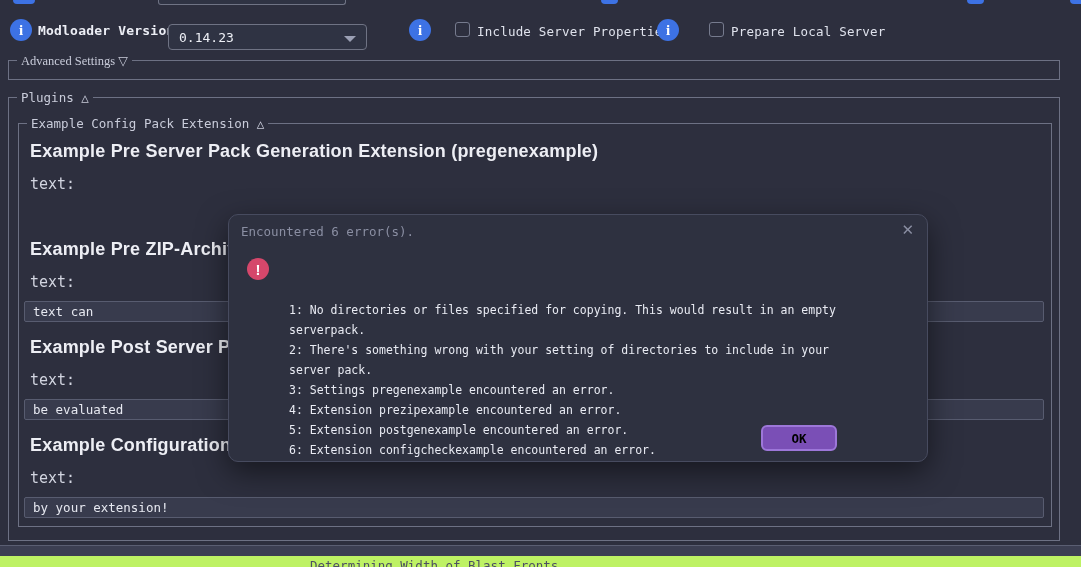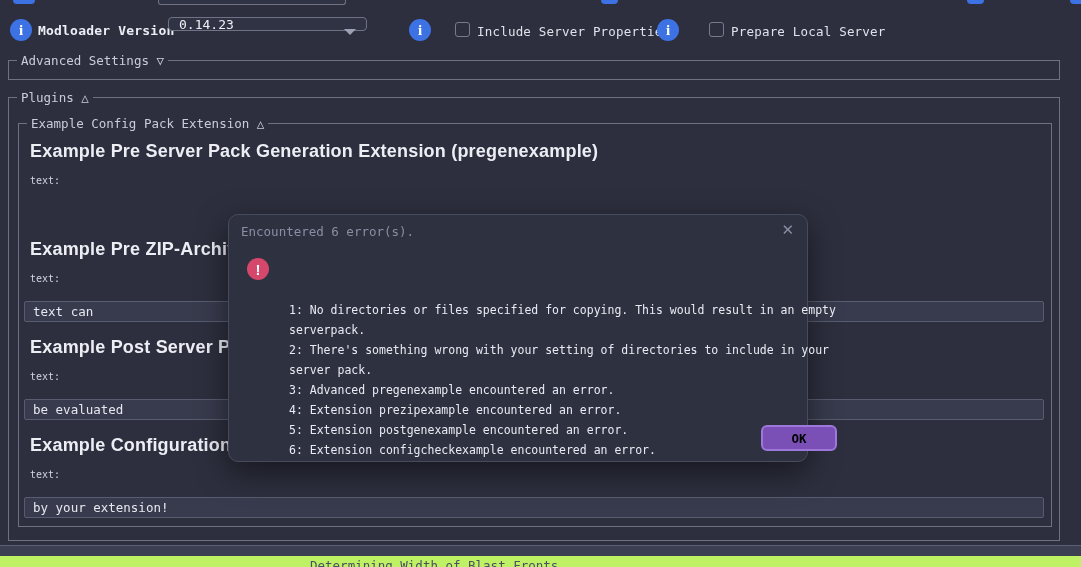--- a/index.html
+++ b/index.html
@@ -23,53 +23,53 @@
     font-family:"Liberation Serif","DejaVu Serif",serif; font-weight:bold; font-size:15px; line-height:1;
     cursor:pointer;
   }
   .checkbox {
     position:absolute; width:15px; height:15px; border:1.5px solid #767b8e; border-radius:3px;
     background:transparent; cursor:pointer;
   }
   .toplabel { position:absolute; font-size:12.5px; color:#dfe2ec; letter-spacing:0.2px; }
   .bold-label { font-weight:bold; font-size:13px; color:#eceef5; }
   .combo {
-    position:absolute; left:168px; top:17px; width:199px; height:14px;
+    position:absolute; left:168px; top:24px; width:199px; height:26px;
     background:#2f3343; border:1px solid #6f7384; border-radius:4px;
     display:flex; align-items:center; padding:0 10px; font-size:13px; color:#eef0f6; cursor:pointer;
   }
   .combo-arrow {
     position:absolute; right:10px; top:11px; width:0; height:0;
     border-left:6px solid transparent; border-right:6px solid transparent; border-top:6px solid #9ba0b4;
   }
   
   .groupbox { position:absolute; border:1px solid #6d7184; }
   .groupbox-title {
     position:absolute; top:-8px; left:8px; background:#2d2f3e; padding:0 4px;
     font-size:12.5px; color:#c9ccda; white-space:nowrap;
   }
   
   .section-heading {
     position:absolute; left:30px;
     font-family:"Liberation Sans","DejaVu Sans",sans-serif; font-weight:bold; font-size:18px;
     color:#edeef4; letter-spacing:0.2px; white-space:nowrap;
   }
-  .field-label { position:absolute; left:30px; font-size:10px; color:#d2d5e0; }
+  .field-label { position:absolute; left:30px; font-size:15px; color:#d2d5e0; }
   .text-field {
     position:absolute; left:24px; width:1020px; height:21px;
     background:#383b4d; border:1px solid #585c70; border-radius:2px;
     display:flex; align-items:center; padding:0 8px; font-size:12.5px; color:#e6e8f0;
   }
   
   .bottom-strip { position:absolute; left:0; top:545px; width:1081px; height:11px; background:#3c3f52; border-top:1px solid #5a5e72; }
   .bottom-dark  { position:absolute; left:0; top:556px; width:1081px; height:11px; background:#bef264; overflow:hidden; }
   .status-text  { position:absolute; left:310px; top:2px; font-size:12.5px; color:#4d5063; white-space:nowrap; }
   
   .dialog {
-    position:absolute; left:228px; top:214px; width:580px; height:248px;
+    position:absolute; left:228px; top:214px; width:700px; height:248px;
     background:#2e3140; border:1px solid #474b5f; border-radius:10px;
     box-shadow:0 10px 30px rgba(0,0,0,0.5);
   }
   .dialog-title { position:absolute; left:12px; top:9px; font-size:12.5px; color:#8a8ea2; }
   .dialog-close { position:absolute; right:13px; top:6px; font-size:15px; color:#8a8ea2; cursor:pointer; font-family:"DejaVu Sans","Liberation Sans",sans-serif; }
   .error-icon {
     position:absolute; left:18px; top:43px; width:22px; height:22px; border-radius:50%;
     background:#d5476b; color:#fff; display:flex; align-items:center; justify-content:center;
     font-weight:bold; font-size:15px; font-family:"Liberation Sans",sans-serif;
   }
@@ -99,21 +99,21 @@
     <span>0.14.23</span>
     <span class="combo-arrow"></span>
   </div>
   <div class="info-icon" style="left:409px; top:19px;">i</div>
   <div class="checkbox" style="left:455px; top:22px;"></div>
   <div class="toplabel" style="left:477px; top:24px;">Include Server Properties</div>
   <div class="info-icon" style="left:657px; top:19px;">i</div>
   <div class="checkbox" style="left:709px; top:22px;"></div>
   <div class="toplabel" style="left:731px; top:24px;">Prepare Local Server</div>
 
-  <div class="groupbox" style="left:8px; top:60px; width:1052px; height:20px;">
+  <div class="groupbox" style="left:8px; top:60px; width:1052px; height:20px;font-family:Liberation Serif, serif;">
     <span class="groupbox-title">Advanced Settings ▽</span>
   </div>
 
   <div class="groupbox" style="left:8px; top:97px; width:1052px; height:444px;">
     <span class="groupbox-title">Plugins △</span>
   </div>
 
   <div class="groupbox" style="left:18px; top:123px; width:1034px; height:404px;">
     <span class="groupbox-title">Example Config Pack Extension △</span>
   </div>
@@ -144,21 +144,21 @@
     <span class="status-text">Determining Width of Blast Fronts</span>
   </div>
 
   <div class="dialog">
     <div class="dialog-title">Encountered 6 error(s).</div>
     <div class="dialog-close">✕</div>
     <div class="error-icon">!</div>
     <div class="error-list">
       <div>1: No directories or files specified for copying. This would result in an empty serverpack.</div>
       <div>2: There's something wrong with your setting of directories to include in your server pack.</div>
-      <div>3: Advanced pregenexample encountered an error.</div>
+      <div>3: Settings pregenexample encountered an error.</div>
       <div>4: Extension prezipexample encountered an error.</div>
       <div>5: Extension postgenexample encountered an error.</div>
       <div>6: Extension configcheckexample encountered an error.</div>
     </div>
     <div class="ok-button">OK</div>
   </div>
 
 </div>
 
 </body></html>

